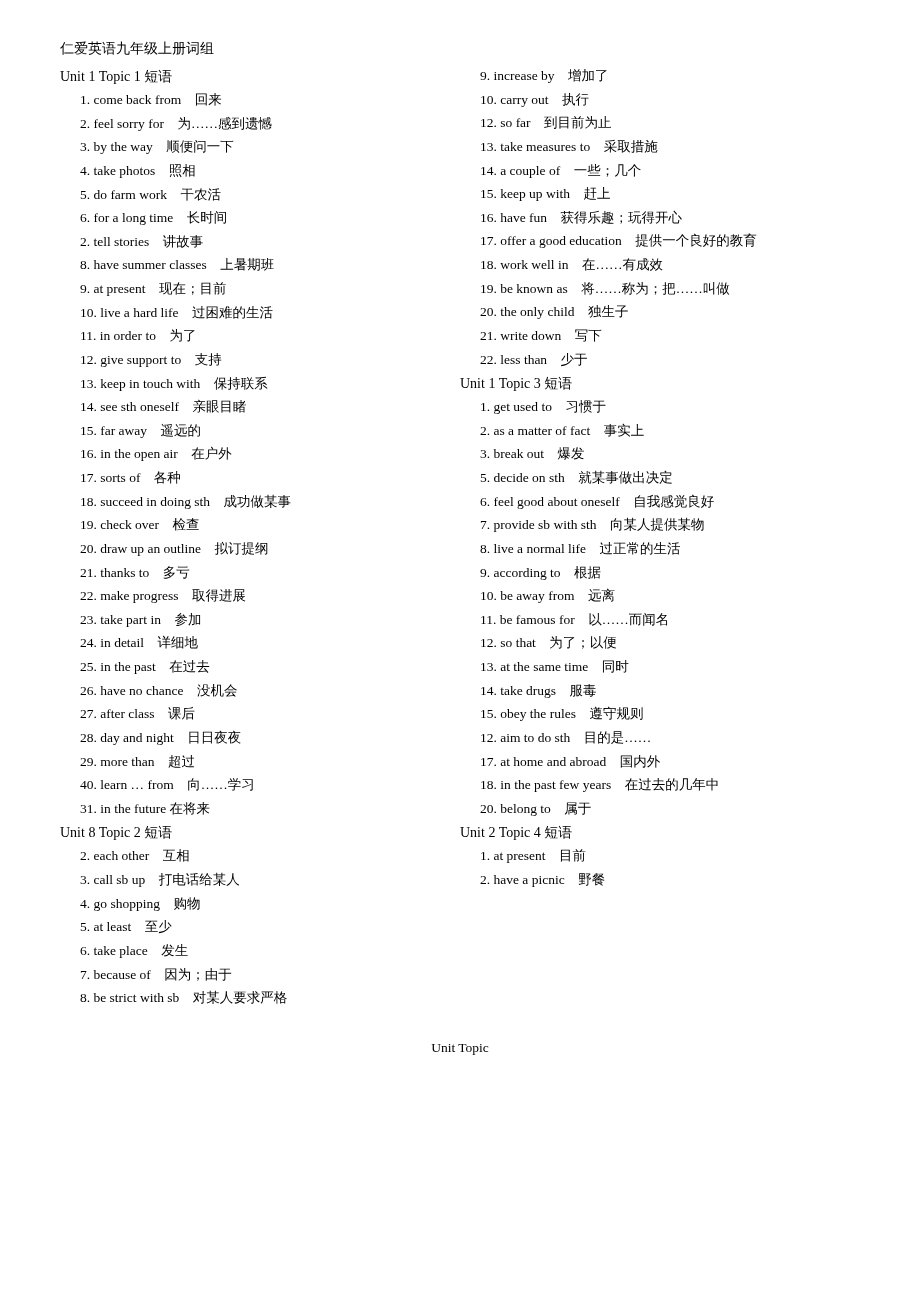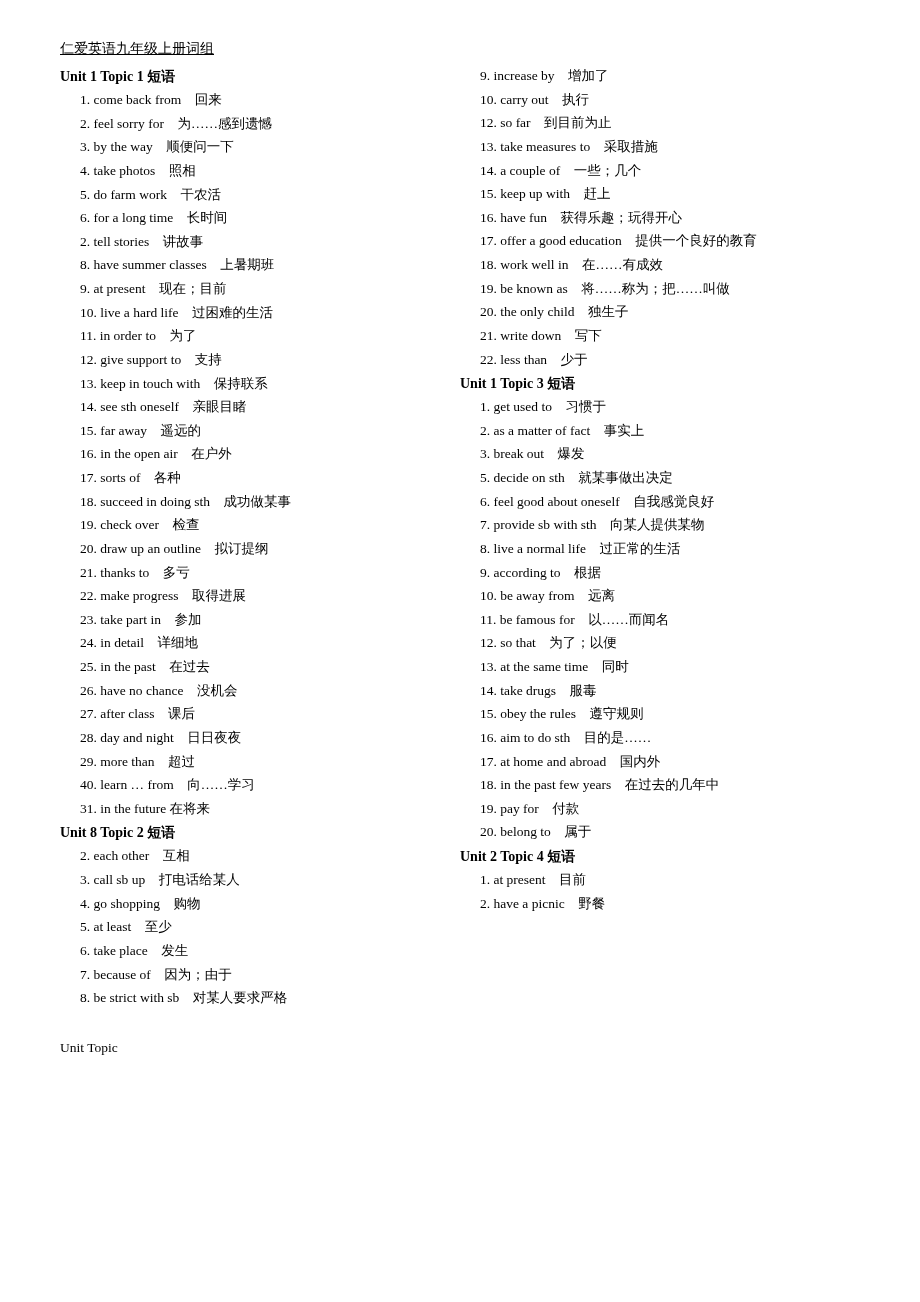--- a/index.html
+++ b/index.html
@@ -8,44 +8,44 @@
       font-family: "SimSun", "宋体", serif;
       font-size: 14px;
       color: #000;
       width: 920px;
       min-height: 1302px;
       padding: 40px 60px;
     }
     .main-title {
       font-size: 14px;
       margin-bottom: 6px;
-      text-decoration: underline;
     }
     .two-col {
       display: flex;
       gap: 0;
       align-items: flex-start;
     }
     .col {
       flex: 1;
       padding-right: 10px;
     }
     .section-title {
       font-size: 14px;
-      font-weight: bold;
+      font-weight: normal;
       margin-top: 4px;
       margin-bottom: 2px;
     }
     .phrase-item {
       font-size: 13.5px;
       line-height: 1.75;
       padding-left: 20px;
     }
     .bottom-note {
       margin-top: 30px;
+      text-align: center;
       font-size: 13.5px;
     }
   </style>
 </head>
 <body>
 
 <div>
   <div class="main-title">仁爱英语九年级上册词组</div>
 
   <div class="two-col">
@@ -136,24 +136,23 @@
           <div class="phrase-item">6. feel good about oneself　自我感觉良好</div>
           <div class="phrase-item">7. provide sb with sth　向某人提供某物</div>
           <div class="phrase-item">8. live a normal life　过正常的生活</div>
           <div class="phrase-item">9. according to　根据</div>
           <div class="phrase-item">10. be away from　远离</div>
           <div class="phrase-item">11. be famous for　以……而闻名</div>
           <div class="phrase-item">12. so that　为了；以便</div>
           <div class="phrase-item">13. at the same time　同时</div>
           <div class="phrase-item">14. take drugs　服毒</div>
           <div class="phrase-item">15. obey the rules　遵守规则</div>
-          <div class="phrase-item">16. aim to do sth　目的是……</div>
+          <div class="phrase-item">12. aim to do sth　目的是……</div>
           <div class="phrase-item">17. at home and abroad　国内外</div>
           <div class="phrase-item">18. in the past few years　在过去的几年中</div>
-          <div class="phrase-item">19. pay for　付款</div>
           <div class="phrase-item">20. belong to　属于</div>
         </div>
       </div>
 
       <div>
         <div class="section-title">Unit 2 Topic 4 短语</div>
         <div>
           <div class="phrase-item">1. at present　目前</div>
           <div class="phrase-item">2. have a picnic　野餐</div>
         </div>

